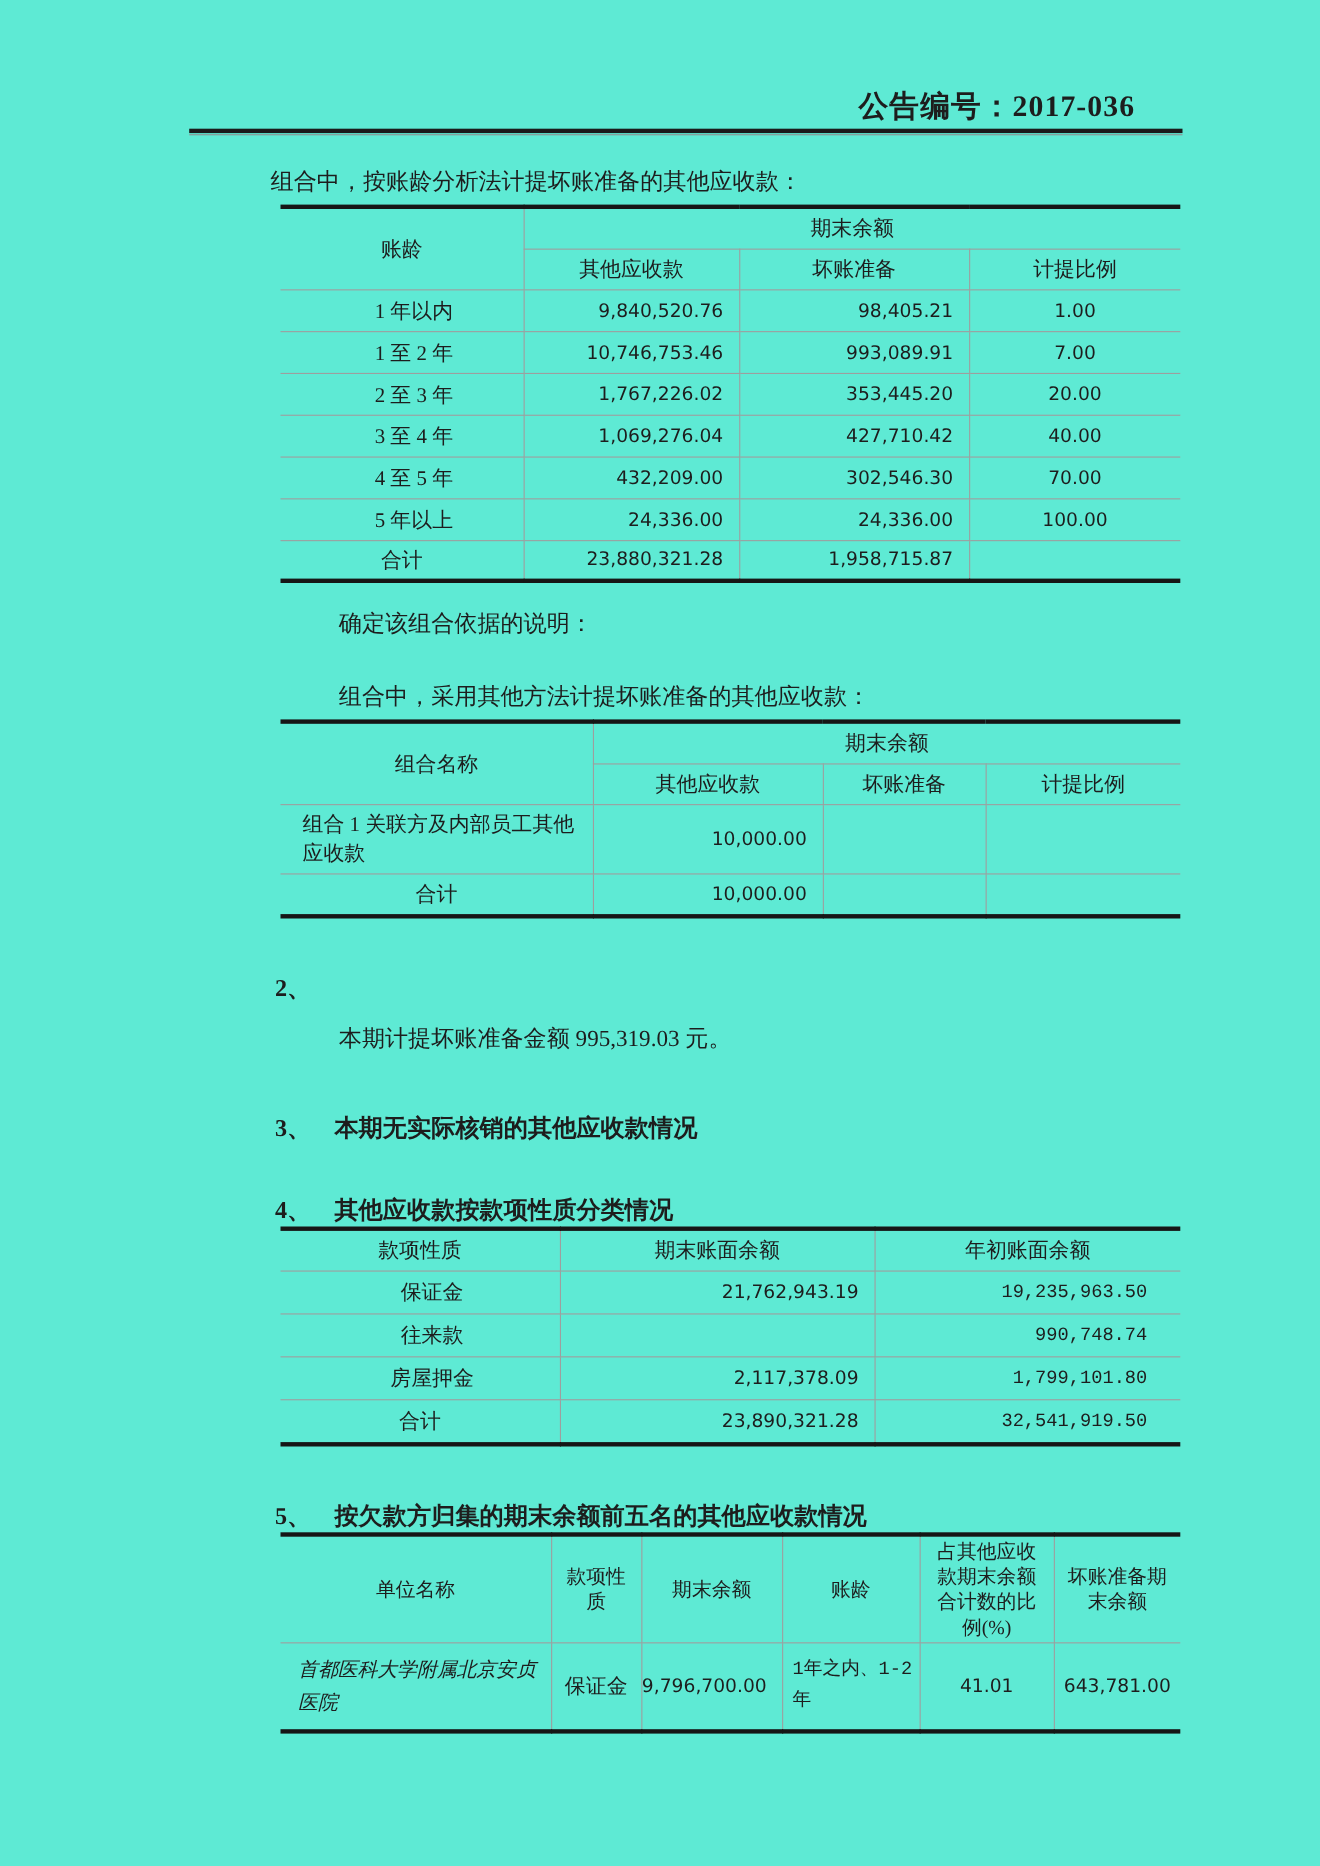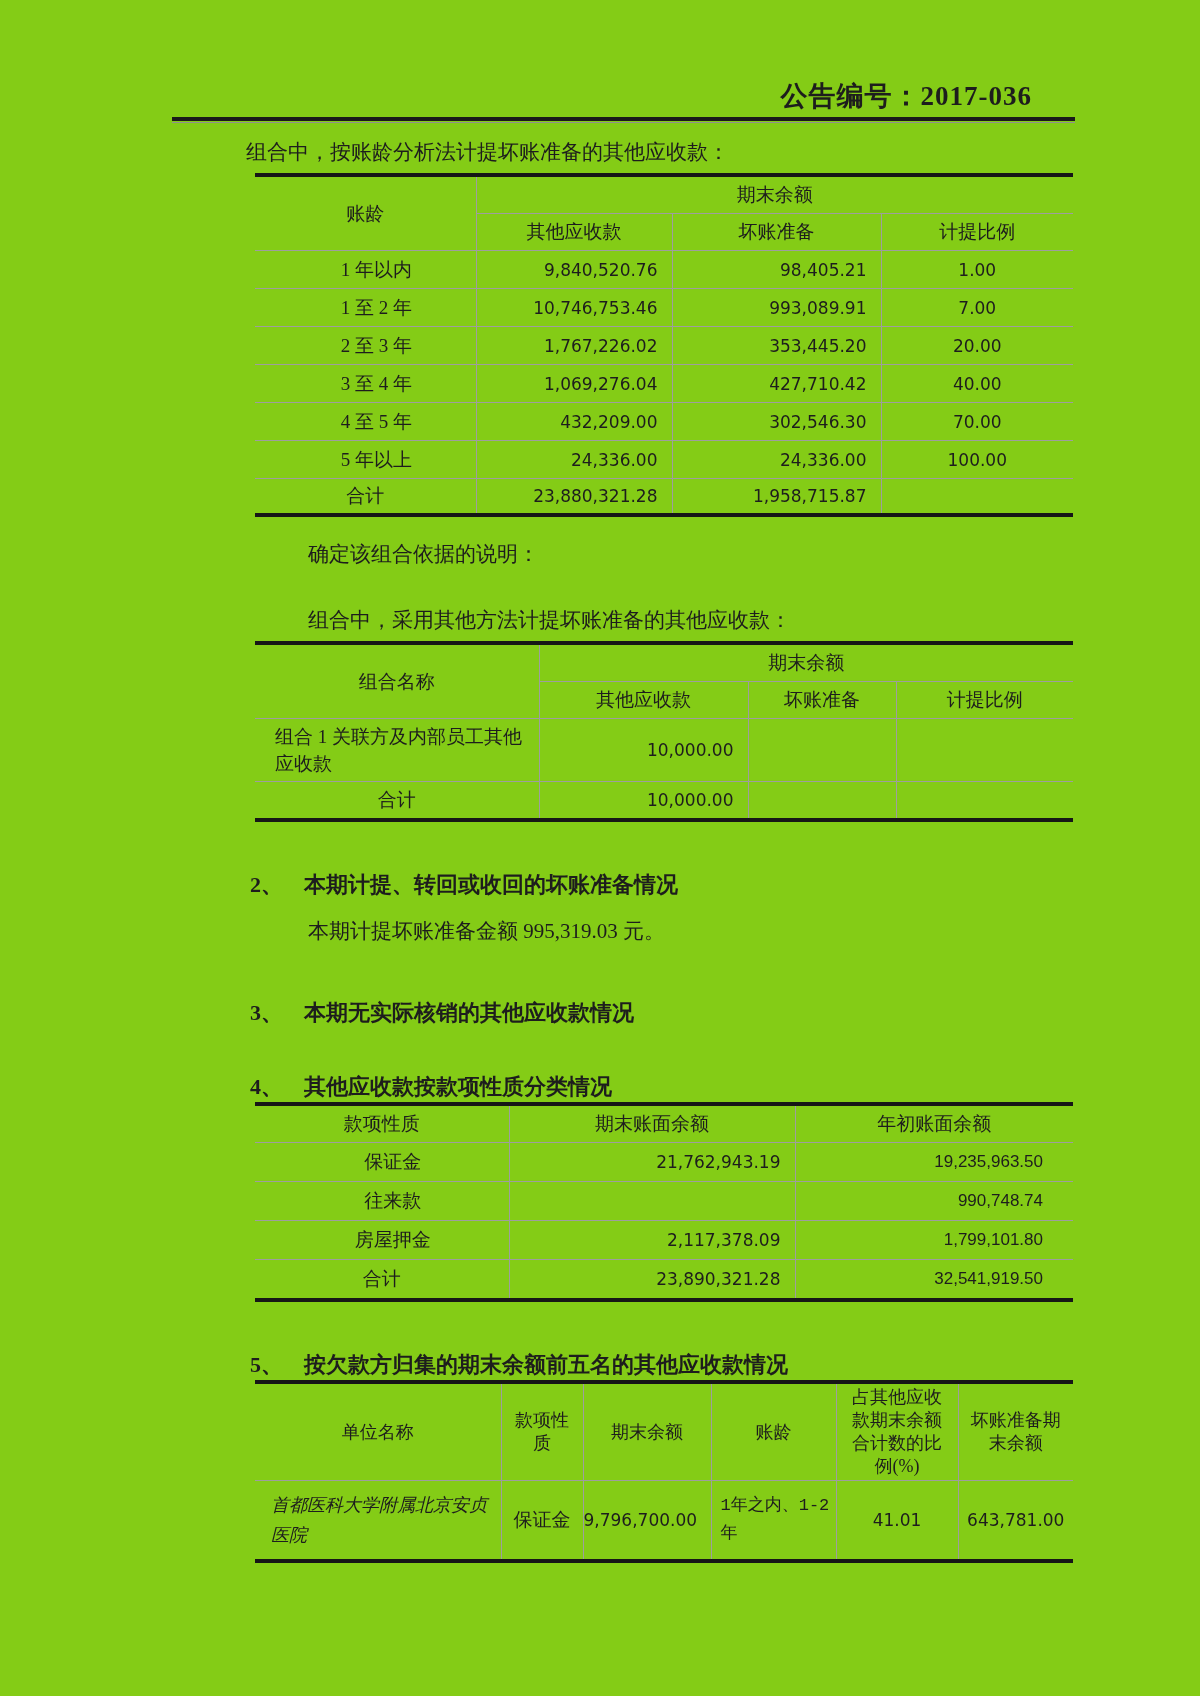--- a/index.html
+++ b/index.html
@@ -1,39 +1,39 @@
 <!DOCTYPE html>
 <html><head>
 <meta charset="utf-8">
 <style>
   html,body { margin:0; padding:0; background:#ffffff; }
   .page {
     position:relative;
     width:1200px; height:1696px;
-    background:#84cc16;
+    background:#5eead4;
     color:#1d1d1d;
     font-family:"Liberation Serif","DejaVu Serif",serif;
     overflow:hidden;
   }
   .doc-number {
     position:absolute; top:78px; left:0; width:1032px;
     text-align:right;
     font-size:27px; font-weight:bold; letter-spacing:1px;
     white-space:nowrap;
   }
   .header-rule {
     position:absolute; top:117px; left:172px; width:903px; height:6px;
     border-top:4px solid #1a1a1a;
     border-bottom:1px solid #8f8f8f;
     box-sizing:border-box;
   }
   .content { position:absolute; top:125px; left:246px; width:836px; }
 
   p { margin:0; }
-  .caption { margin:12px 0 0 0; font-size:21px; line-height:30px; }
+  .caption { margin:25px 0 0 0; font-size:21px; line-height:30px; }
   .note  { margin:22px 0 0 62px; font-size:21px; line-height:30px; }
   .caption-indent { margin:36px 0 0 62px; font-size:21px; line-height:30px; }
   .body-line { margin:16px 0 0 62px; font-size:21px; line-height:30px; }
 
   .section { display:flex; margin:44px 0 0 4px; font-size:22px; font-weight:bold; line-height:30px; }
   .section .num { width:54px; flex:none; }
   .section.mt52 { margin-top:52px; }
   .section.mt48 { margin-top:48px; }
 
   table {
@@ -57,21 +57,21 @@
 
   th { text-align:center; font-size:19px; }
   .hrow1 th { height:36px; }
   .hrow2 th { height:36px; }
 
   .c-label  { text-align:center; padding-left:22px; font-size:19px; }
   .c-name   { text-align:left; padding:4px 10px 4px 20px; font-size:19px; line-height:27px; }
   .c-num    { text-align:right; padding-right:14px; font-size:17px;
               font-family:"DejaVu Sans","Liberation Sans",sans-serif; }
   .c-num-w  { text-align:right; padding-right:30px; font-size:17px;
-              font-family:Liberation Sans, sans-serif; }
+              font-family:Liberation Mono, monospace; }
   .c-ratio  { text-align:center; font-size:17px;
               font-family:"DejaVu Sans","Liberation Sans",sans-serif; }
   .c-total  { text-align:center; font-size:19px; }
 
   .t1 tbody td { height:37px; }
   .t1 tbody tr.total-row td { height:34px; }
 
   .t2 tbody tr.data-row td { height:50px; }
   .t2 tbody tr.total-row td { height:36px; }
 
@@ -194,21 +194,20 @@
           <td class="c-total">合计</td>
           <td class="c-num">10,000.00</td>
           <td class="c-num"></td>
           <td class="c-ratio"></td>
         </tr>
       </tbody>
     </table>
 
     <h3 class="section mt48">
       <span class="num">2、</span>
-      <span>本期计提、转回或收回的坏账准备情况</span>
     </h3>
     <p class="body-line">本期计提坏账准备金额 995,319.03 元。</p>
 
     <h3 class="section mt52">
       <span class="num">3、</span>
       <span>本期无实际核销的其他应收款情况</span>
     </h3>
 
     <h3 class="section">
       <span class="num">4、</span>

